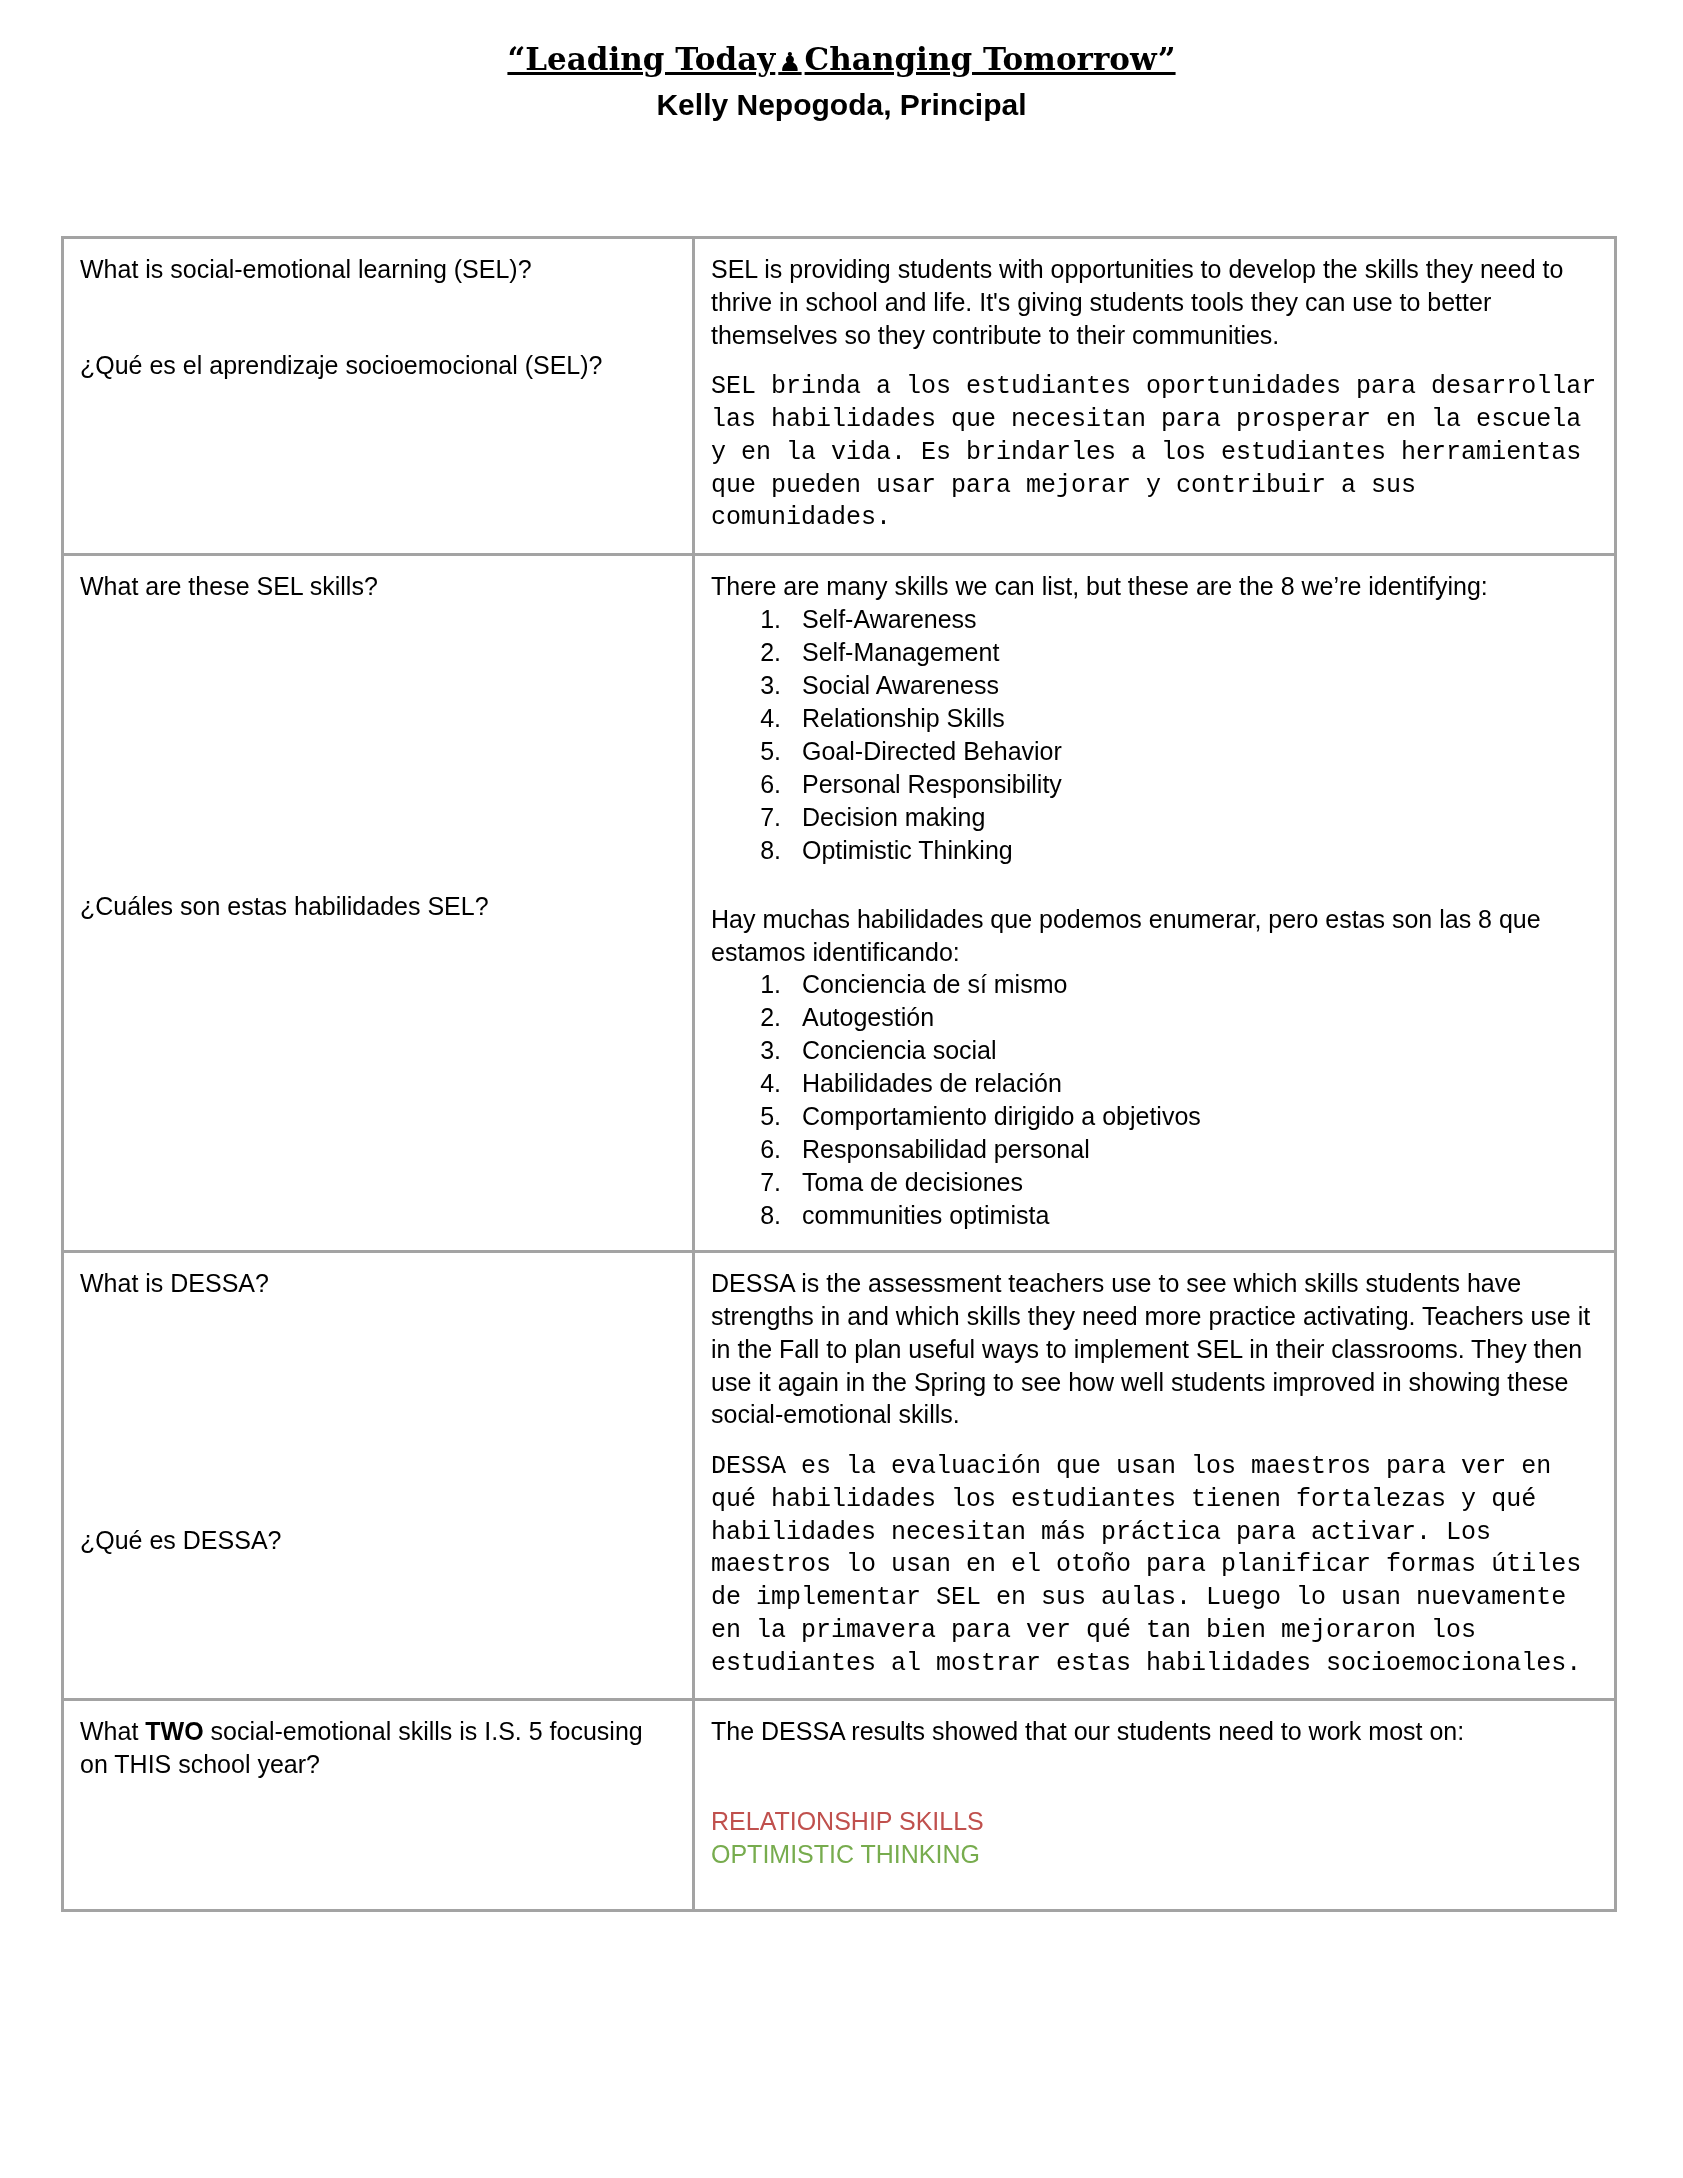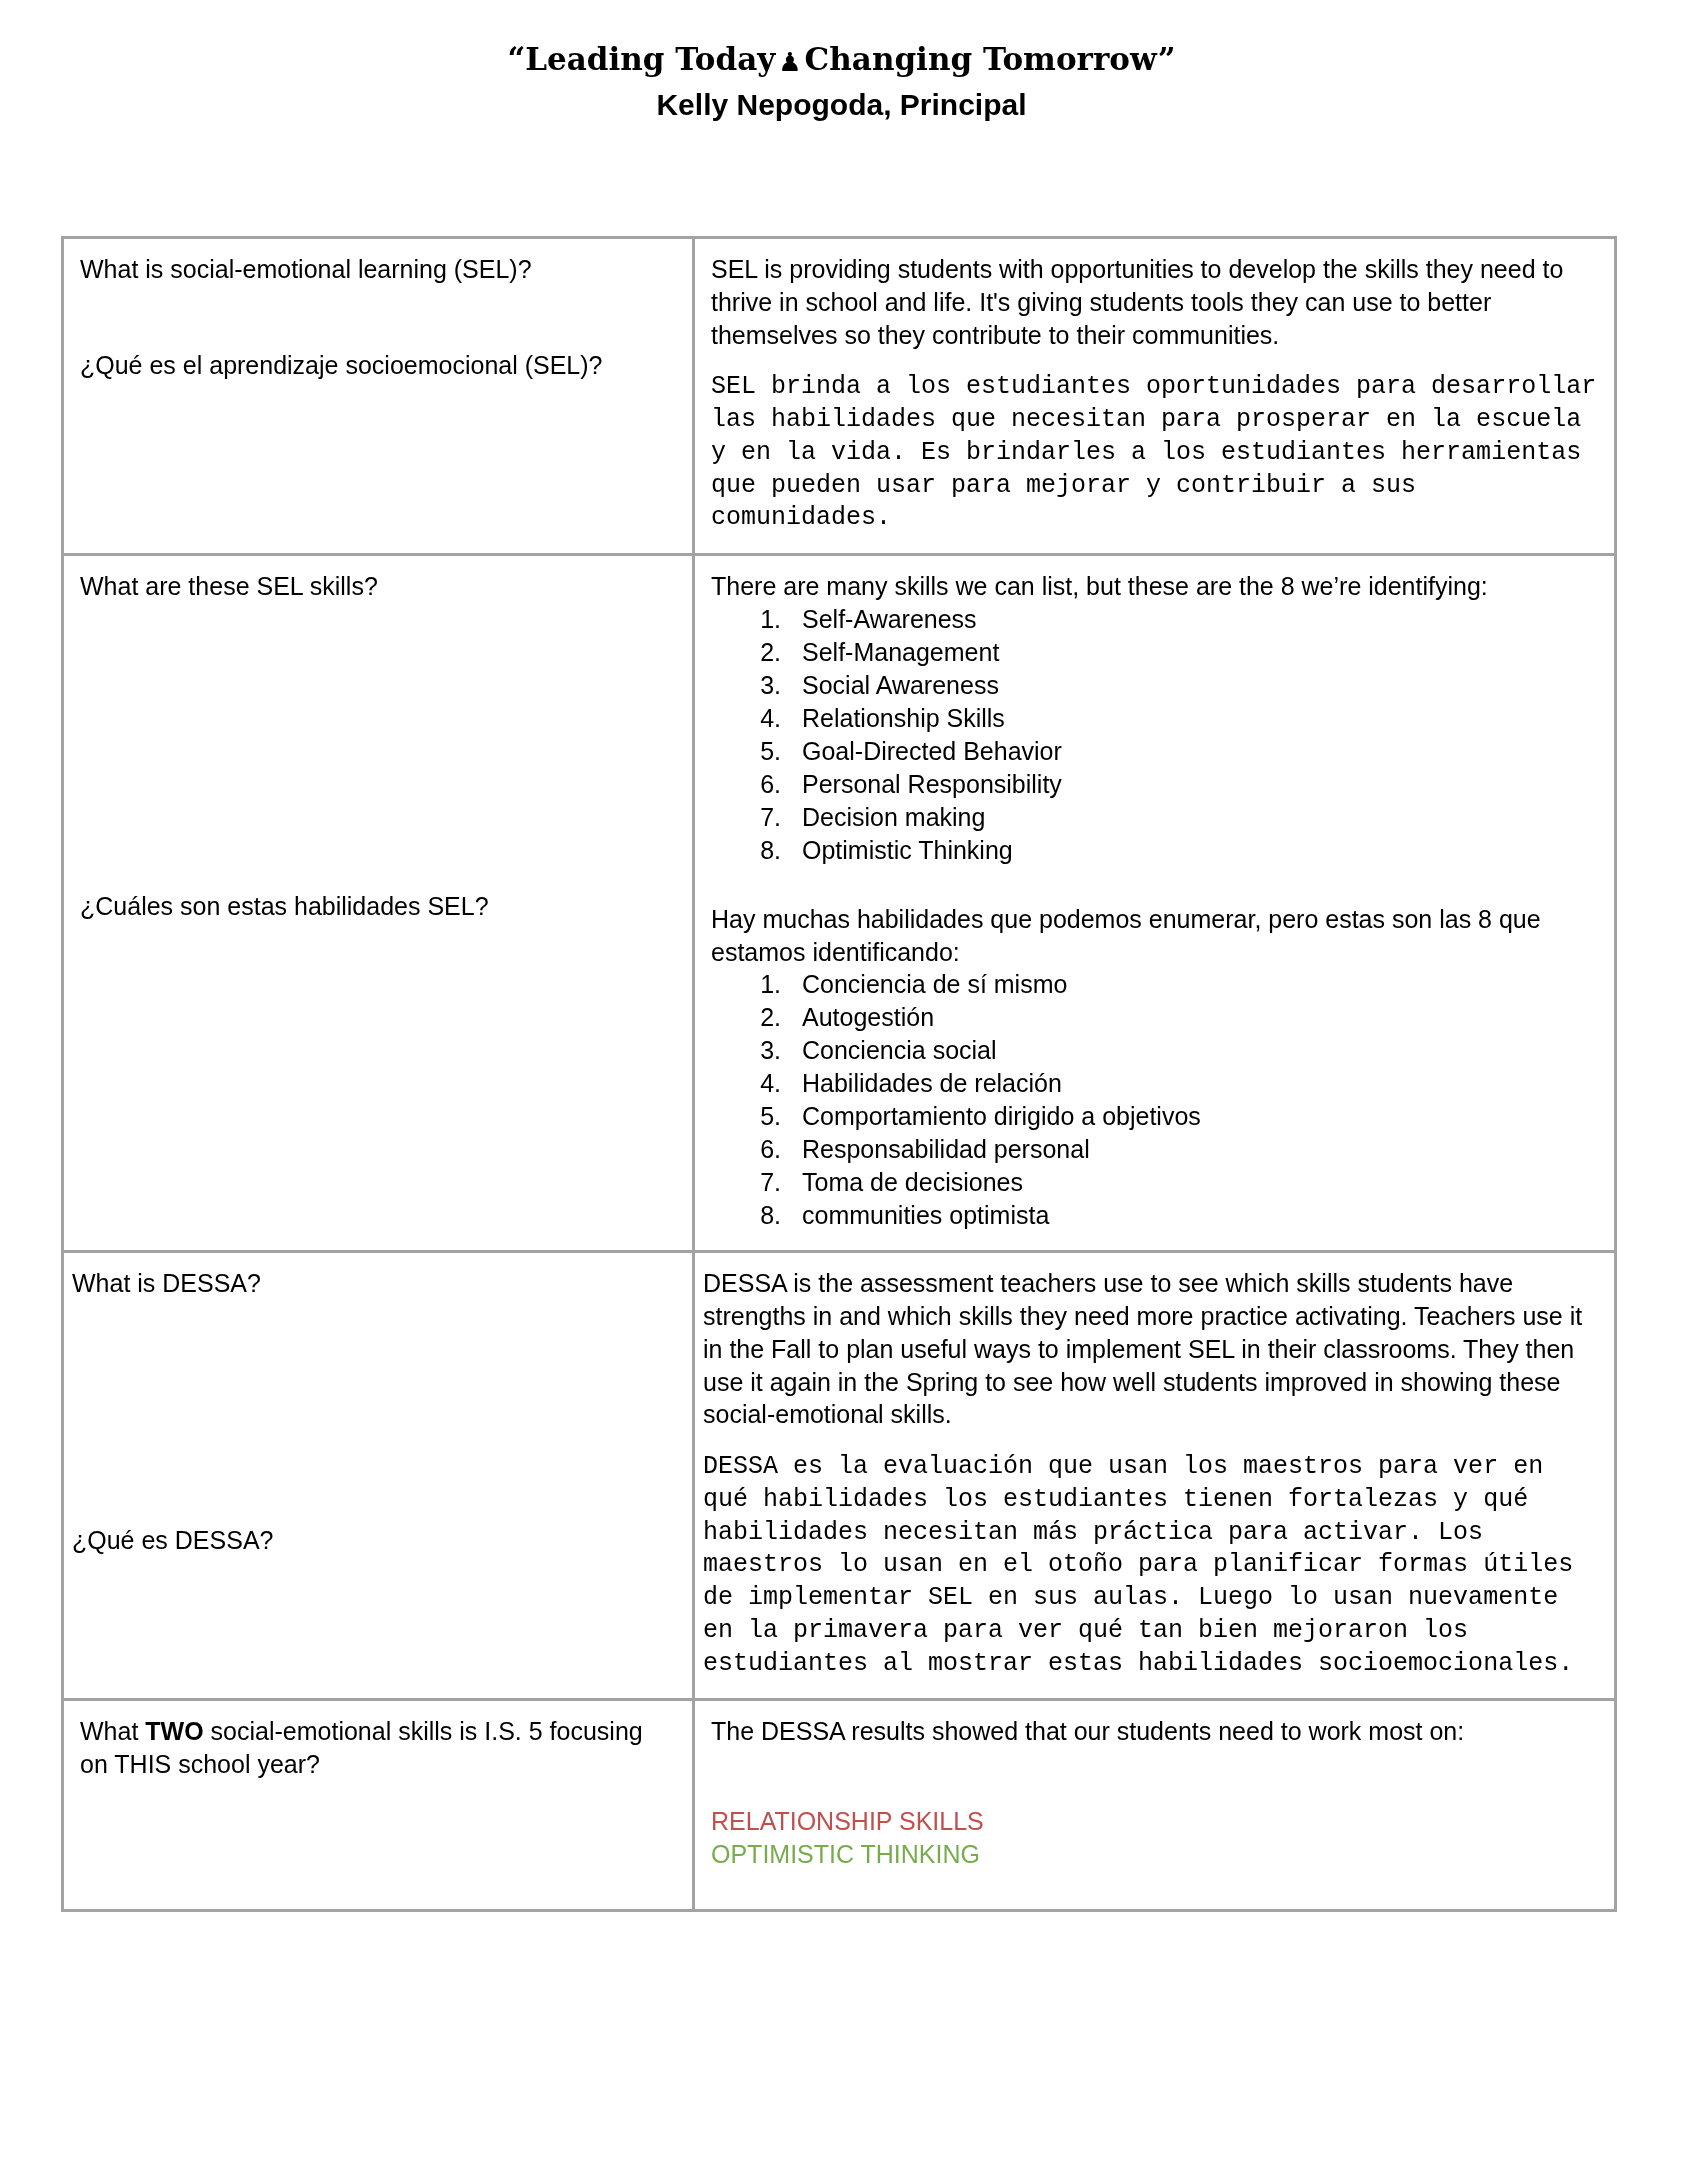--- a/index.html
+++ b/index.html
@@ -32,20 +32,21 @@
     color: #000;
   }
   .school-motto {
     font-family: "DejaVu Serif", serif;
     font-weight: bold;
     font-size: 31px;
     line-height: 1.15;
     margin: 6px 0 0 0;
     letter-spacing: 0px;
     color: #000;
+    text-decoration: underline;
   }
   .motto-pawn {
     font-family: "DejaVu Sans", sans-serif;
     font-size: 26px;
     vertical-align: -1px;
     padding: 0 3px;
   }
   .principal {
     font-family: "Liberation Sans", sans-serif;
     font-weight: bold;
@@ -107,21 +108,21 @@
   .accent-green {
     color: #77AC4E;
     font-size: 25px;
     line-height: 1.32;
     margin: 0;
   }
   .results-gap { height: 57px; }
 
   .row-tall-1 td { height: 210px; }
   .row-tall-2 td { height: 515px; }
-  .row-tall-3 td { height: 345px; padding-left: 8px; }
+  .row-tall-3 td { height: 345px; }
   .row-tall-4 td { height: 176px; }
 
   b { font-weight: bold; }
 </style>
 </head>
 <body>
 
 <div class="header">
   <div class="school-motto">
     <span>“Leading Today</span><span class="motto-pawn">♟</span><span>Changing Tomorrow”</span>

